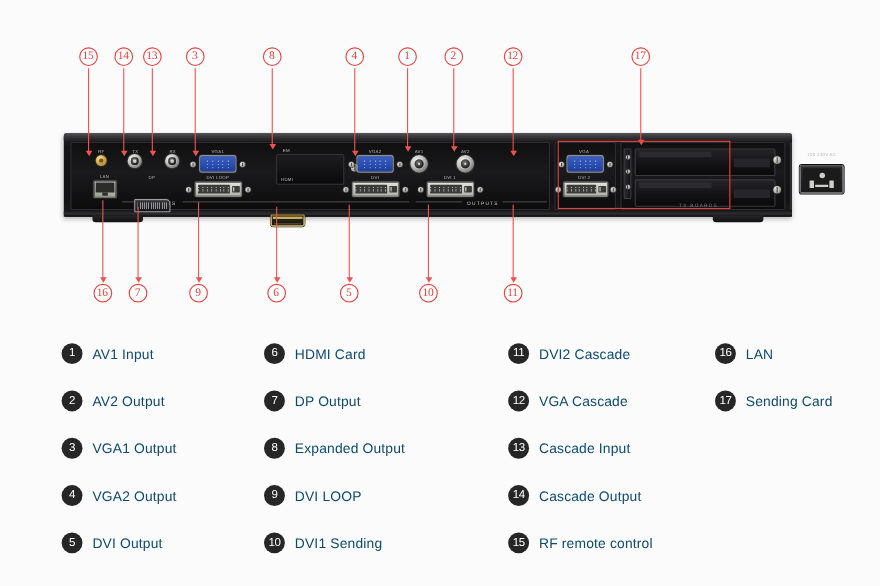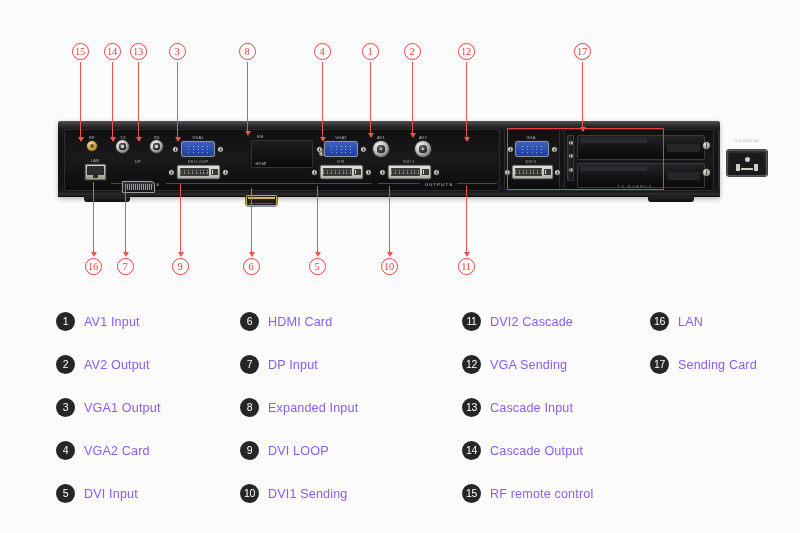--- a/index.html
+++ b/index.html
@@ -305,21 +305,21 @@
     border-radius:50%;
     background:#262626;
     color:#fff;
     font-size:10.5px;
     line-height:19px;
     text-align:center;
     flex:0 0 19px;
     letter-spacing:-0.4px;
     font-family:"Liberation Sans","DejaVu Sans",sans-serif;
   }
-  .ltxt{font-size:12.6px;color:#8b5cf6;letter-spacing:0.15px;}
+  .ltxt{font-size:12.6px;color:#0c4a6e;letter-spacing:0.15px;}
 </style>
 </head>
 <body>
 
 <div id="stage">
 
   <div id="callouts-top">
       <div class="callout" style="left: 71.5px; top: 43px;">15</div>
       <div class="leader down" style="left: 80px; top: 62px; height: 76px;"></div>
       <div class="callout" style="left: 103.5px; top: 43px;">14</div>
@@ -713,57 +713,57 @@
         <div class="litem">
           <div class="lnum">2</div>
           <div class="ltxt">AV2 Output</div>
         </div>
         <div class="litem">
           <div class="lnum">3</div>
           <div class="ltxt">VGA1 Output</div>
         </div>
         <div class="litem">
           <div class="lnum">4</div>
-          <div class="ltxt">VGA2 Card</div>
+          <div class="ltxt">VGA2 Output</div>
         </div>
         <div class="litem">
           <div class="lnum">5</div>
-          <div class="ltxt">DVI Input</div>
+          <div class="ltxt">DVI Output</div>
         </div>
       </div>
       <div class="lcol" style="left: 240px;">
         <div class="litem">
           <div class="lnum">6</div>
           <div class="ltxt">HDMI Card</div>
         </div>
         <div class="litem">
           <div class="lnum">7</div>
-          <div class="ltxt">DP Input</div>
+          <div class="ltxt">DP Output</div>
         </div>
         <div class="litem">
           <div class="lnum">8</div>
-          <div class="ltxt">Expanded Input</div>
+          <div class="ltxt">Expanded Output</div>
         </div>
         <div class="litem">
           <div class="lnum">9</div>
           <div class="ltxt">DVI LOOP</div>
         </div>
         <div class="litem">
           <div class="lnum">10</div>
           <div class="ltxt">DVI1 Sending</div>
         </div>
       </div>
       <div class="lcol" style="left: 462px;">
         <div class="litem">
           <div class="lnum">11</div>
           <div class="ltxt">DVI2 Cascade</div>
         </div>
         <div class="litem">
           <div class="lnum">12</div>
-          <div class="ltxt">VGA Sending</div>
+          <div class="ltxt">VGA Cascade</div>
         </div>
         <div class="litem">
           <div class="lnum">13</div>
           <div class="ltxt">Cascade Input</div>
         </div>
         <div class="litem">
           <div class="lnum">14</div>
           <div class="ltxt">Cascade Output</div>
         </div>
         <div class="litem">

